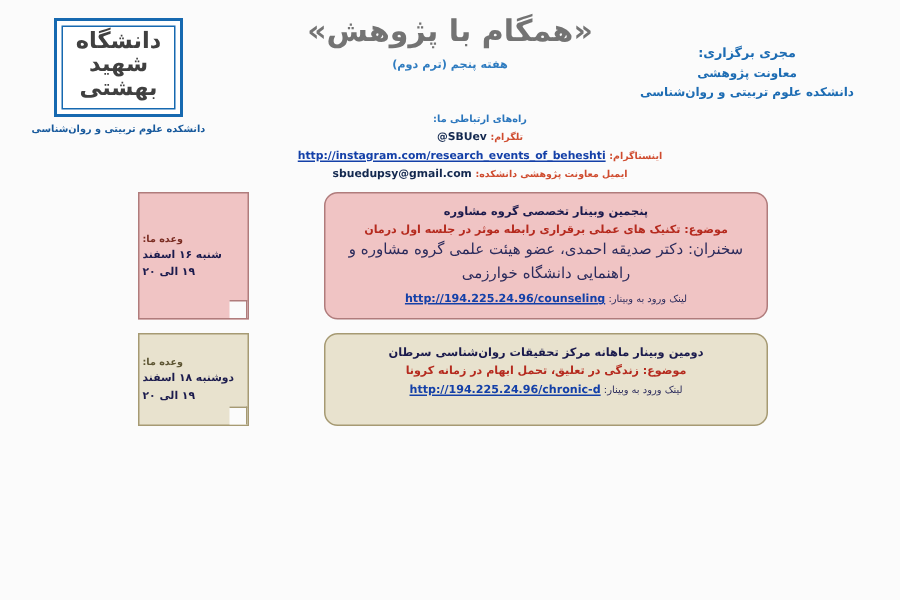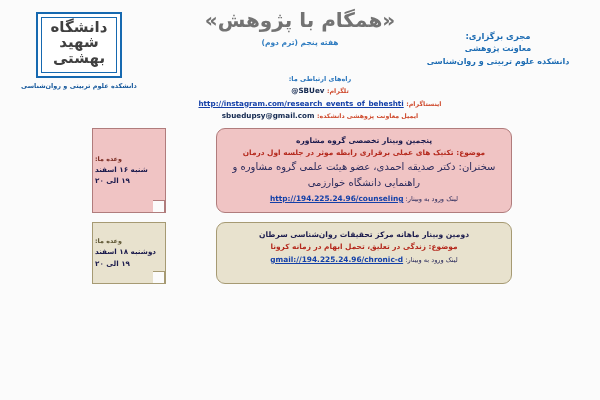--- a/index.html
+++ b/index.html
@@ -352,21 +352,21 @@
         <div class="date-time">۱۹ الی ۲۰</div>
       </div>
     </div>
 
     <div class="event-row theme-khaki">
       <div class="event-card">
         <div class="event-title">دومین وبینار ماهانه مرکز تحقیقات روان‌شناسی سرطان</div>
         <div class="event-subject">موضوع: زندگی در تعلیق، تحمل ابهام در زمانه کرونا</div>
         <div class="event-link-row">
           <span>لینک ورود به وبینار:</span>
-          <span class="event-link">gmail://194.225.24.96/chronic-d</span>
+          <span class="event-link">http://194.225.24.96/chronic-d</span>
         </div>
       </div>
       <div class="event-date">
         <div class="date-label">وعده ما:</div>
         <div class="date-day">دوشنبه ۱۸ اسفند</div>
         <div class="date-time">۱۹ الی ۲۰</div>
       </div>
     </div>
 
   </div>

